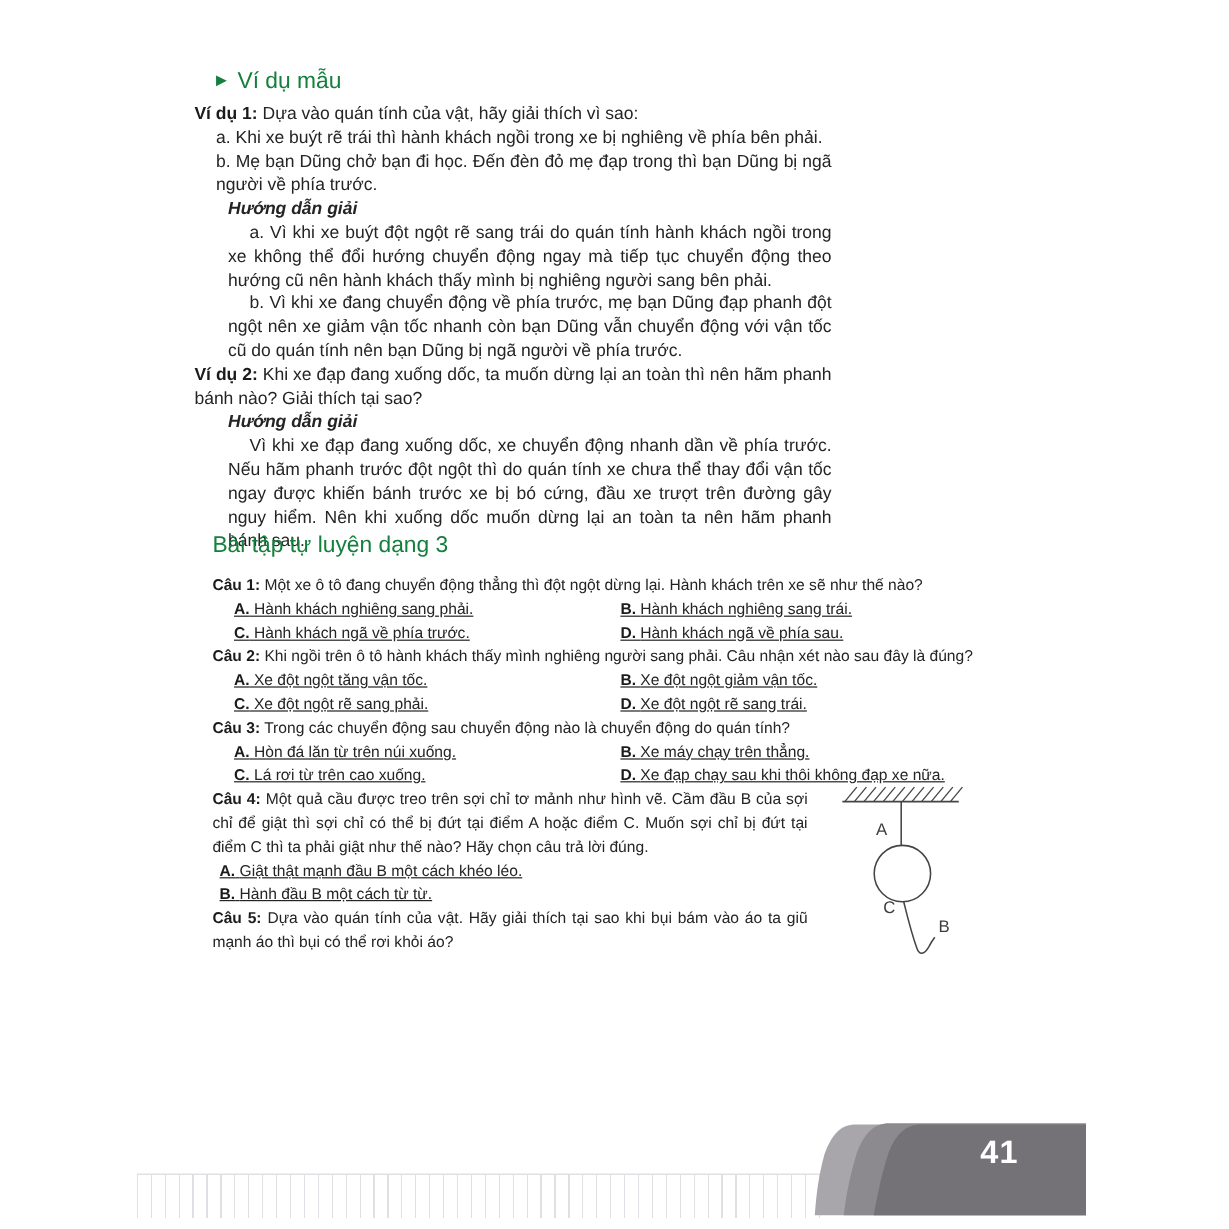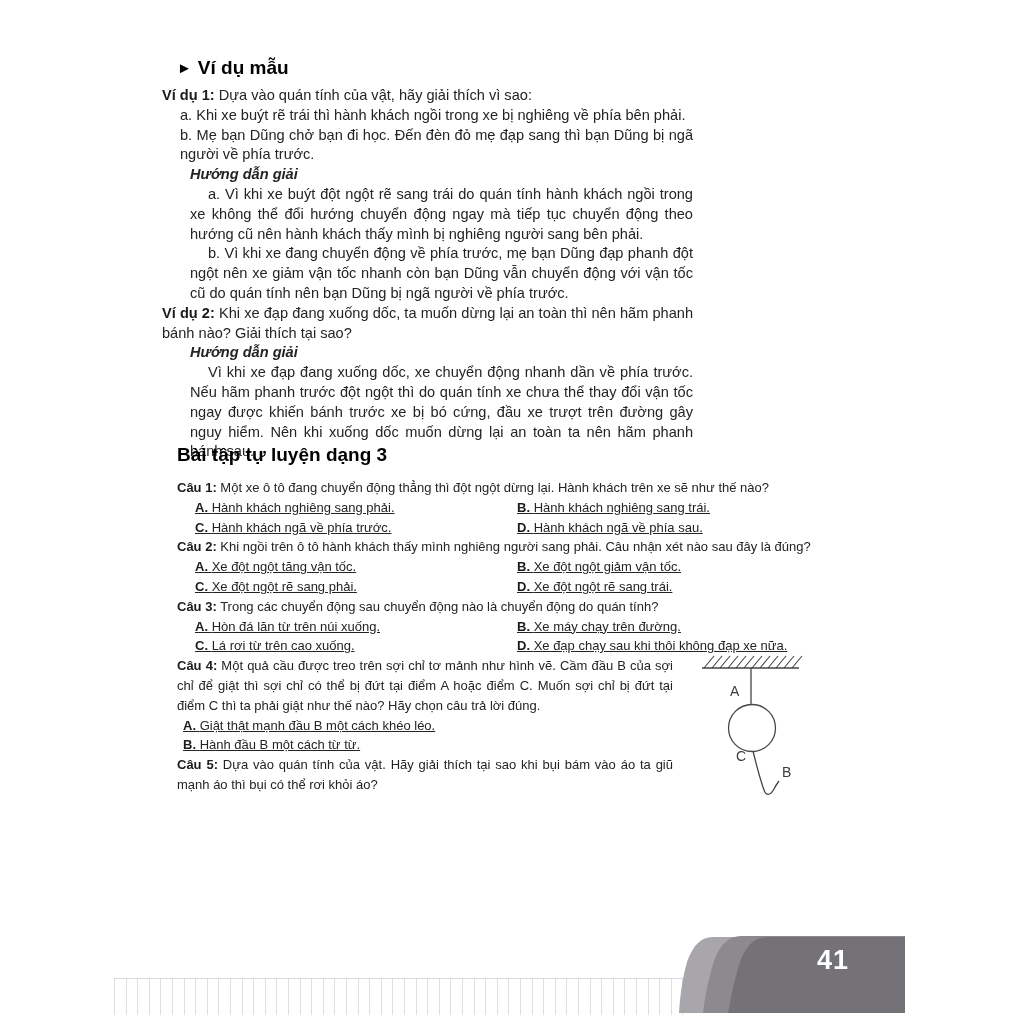--- a/index.html
+++ b/index.html
@@ -7,21 +7,21 @@
     width:1024px;height:1024px;background:#ffffff;
     font-family:"Liberation Sans",sans-serif;color:#242424;
     position:relative;overflow:hidden;
     -webkit-font-smoothing:antialiased;
   }
   .abs{position:absolute;}
   p{margin:0;padding:0;}
   b{font-weight:bold;color:#1b1b1b;}
 
   
-  .hdr{font-size:19px;font-weight:bold;color:#000000;line-height:24px;}
+  .hdr{font-size:19px;font-weight:normal;color:#15803d;line-height:24px;}
   .h1{left:177px;top:56px;}
   .h1 .marker{font-size:15px;margin-right:6px;position:relative;top:-1px;}
   .h2{left:177px;top:443px;}
 
   
   .ex{left:162px;top:86px;width:531px;font-size:14.6px;line-height:19.8px;text-align:justify;}
   .ex .sub{margin-left:18px;}
   .ex .guide{margin-left:28px;font-weight:bold;font-style:italic;text-align:left;}
   .ex .sol{text-indent:18px;margin-left:28px;}
 
@@ -55,21 +55,21 @@
 <body>
 
 <div class="abs hdr h1">
   <span class="marker">►</span><span>Ví dụ mẫu</span>
 </div>
 
 <div class="abs ex">
   <p><b>Ví dụ 1:</b>
     <span>Dựa vào quán tính của vật, hãy giải thích vì sao:</span></p>
   <p class="sub">a. Khi xe buýt rẽ trái thì hành khách ngồi trong xe bị nghiêng về phía bên phải.</p>
-  <p class="sub">b. Mẹ bạn Dũng chở bạn đi học. Đến đèn đỏ mẹ đạp sang thì bạn Dũng bị ngã người về phía trước.</p>
+  <p class="sub">b. Mẹ bạn Dũng chở bạn đi học. Đến đèn đỏ mẹ đạp trong thì bạn Dũng bị ngã người về phía trước.</p>
   <p class="guide">Hướng dẫn giải</p>
   <p class="sol">a. Vì khi xe buýt đột ngột rẽ sang trái do quán tính hành khách ngồi trong xe không thể đổi hướng chuyển động ngay mà tiếp tục chuyển động theo hướng cũ nên hành khách thấy mình bị nghiêng người sang bên phải.</p>
   <p class="sol">b. Vì khi xe đang chuyển động về phía trước, mẹ bạn Dũng đạp phanh đột ngột nên xe giảm vận tốc nhanh còn bạn Dũng vẫn chuyển động với vận tốc cũ do quán tính nên bạn Dũng bị ngã người về phía trước.</p>
   <p><b>Ví dụ 2:</b>
     <span>Khi xe đạp đang xuống dốc, ta muốn dừng lại an toàn thì nên hãm phanh bánh nào? Giải thích tại sao?</span></p>
   <p class="guide">Hướng dẫn giải</p>
   <p class="sol">Vì khi xe đạp đang xuống dốc, xe chuyển động nhanh dần về phía trước. Nếu hãm phanh trước đột ngột thì do quán tính xe chưa thể thay đổi vận tốc ngay được khiến bánh trước xe bị bó cứng, đầu xe trượt trên đường gây nguy hiểm. Nên khi xuống dốc muốn dừng lại an toàn ta nên hãm phanh bánh sau.</p>
 </div>
 
 <div class="abs hdr h2">Bài tập tự luyện dạng 3</div>
@@ -94,21 +94,21 @@
   </div>
   <div class="opts">
     <p class="optA"><b>C.</b> <span>Xe đột ngột rẽ sang phải.</span></p>
     <p class="optB"><b>D.</b> <span>Xe đột ngột rẽ sang trái.</span></p>
   </div>
 
   <p><b>Câu 3:</b>
     <span>Trong các chuyển động sau chuyển động nào là chuyển động do quán tính?</span></p>
   <div class="opts">
     <p class="optA"><b>A.</b> <span>Hòn đá lăn từ trên núi xuống.</span></p>
-    <p class="optB"><b>B.</b> <span>Xe máy chạy trên đường.</span></p>
+    <p class="optB"><b>B.</b> <span>Xe máy chạy trên thẳng.</span></p>
   </div>
   <div class="opts">
     <p class="optA"><b>C.</b> <span>Lá rơi từ trên cao xuống.</span></p>
     <p class="optB"><b>D.</b> <span>Xe đạp chạy sau khi thôi không đạp xe nữa.</span></p>
   </div>
 
   <p class="narrow"><b>Câu 4:</b>
     <span>Một quả cầu được treo trên sợi chỉ tơ mảnh như hình vẽ. Cầm đầu B của sợi chỉ để giật thì sợi chỉ có thể bị đứt tại điểm A hoặc điểm C. Muốn sợi chỉ bị đứt tại điểm C thì ta phải giật như thế nào? Hãy chọn câu trả lời đúng.</span></p>
   <p class="qopt"><b>A.</b> <span>Giật thật mạnh đầu B một cách khéo léo.</span></p>
   <p class="qopt"><b>B.</b> <span>Hành đầu B một cách từ từ.</span></p>

